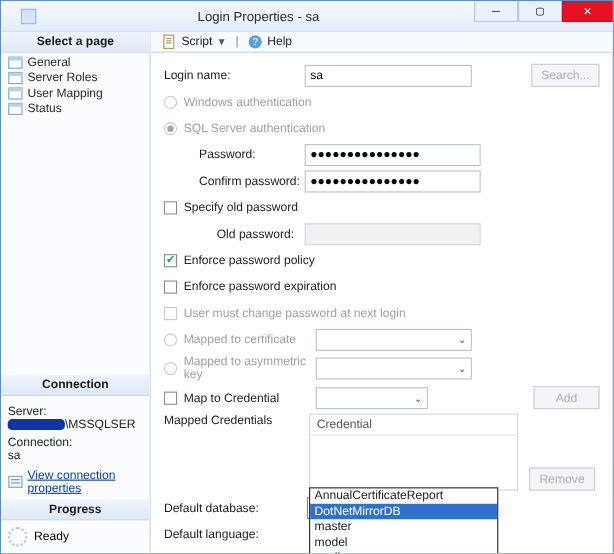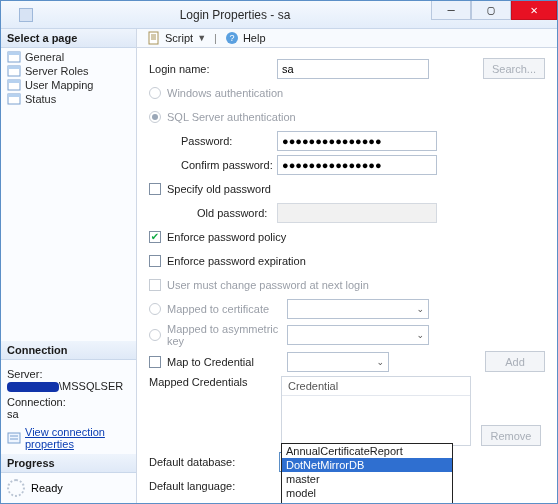--- a/index.html
+++ b/index.html
@@ -57,20 +57,21 @@
     display:flex;
     flex-direction:column;
     background:#fafcff;
   }
   .panel-head {
     background: linear-gradient(#eef4fc,#dfe9f7);
     border-bottom:1px solid #c9d7ea;
     padding: 3px 6px;
     font-weight: bold;
     color:#1a1a1a;
+    text-align:center;
   }
   .page-list {
     padding: 2px 0;
   }
   .page-item {
     display:flex; align-items:center;
     padding: 1px 6px;
     color:#2a2a2a;
     gap:4px;
   }

